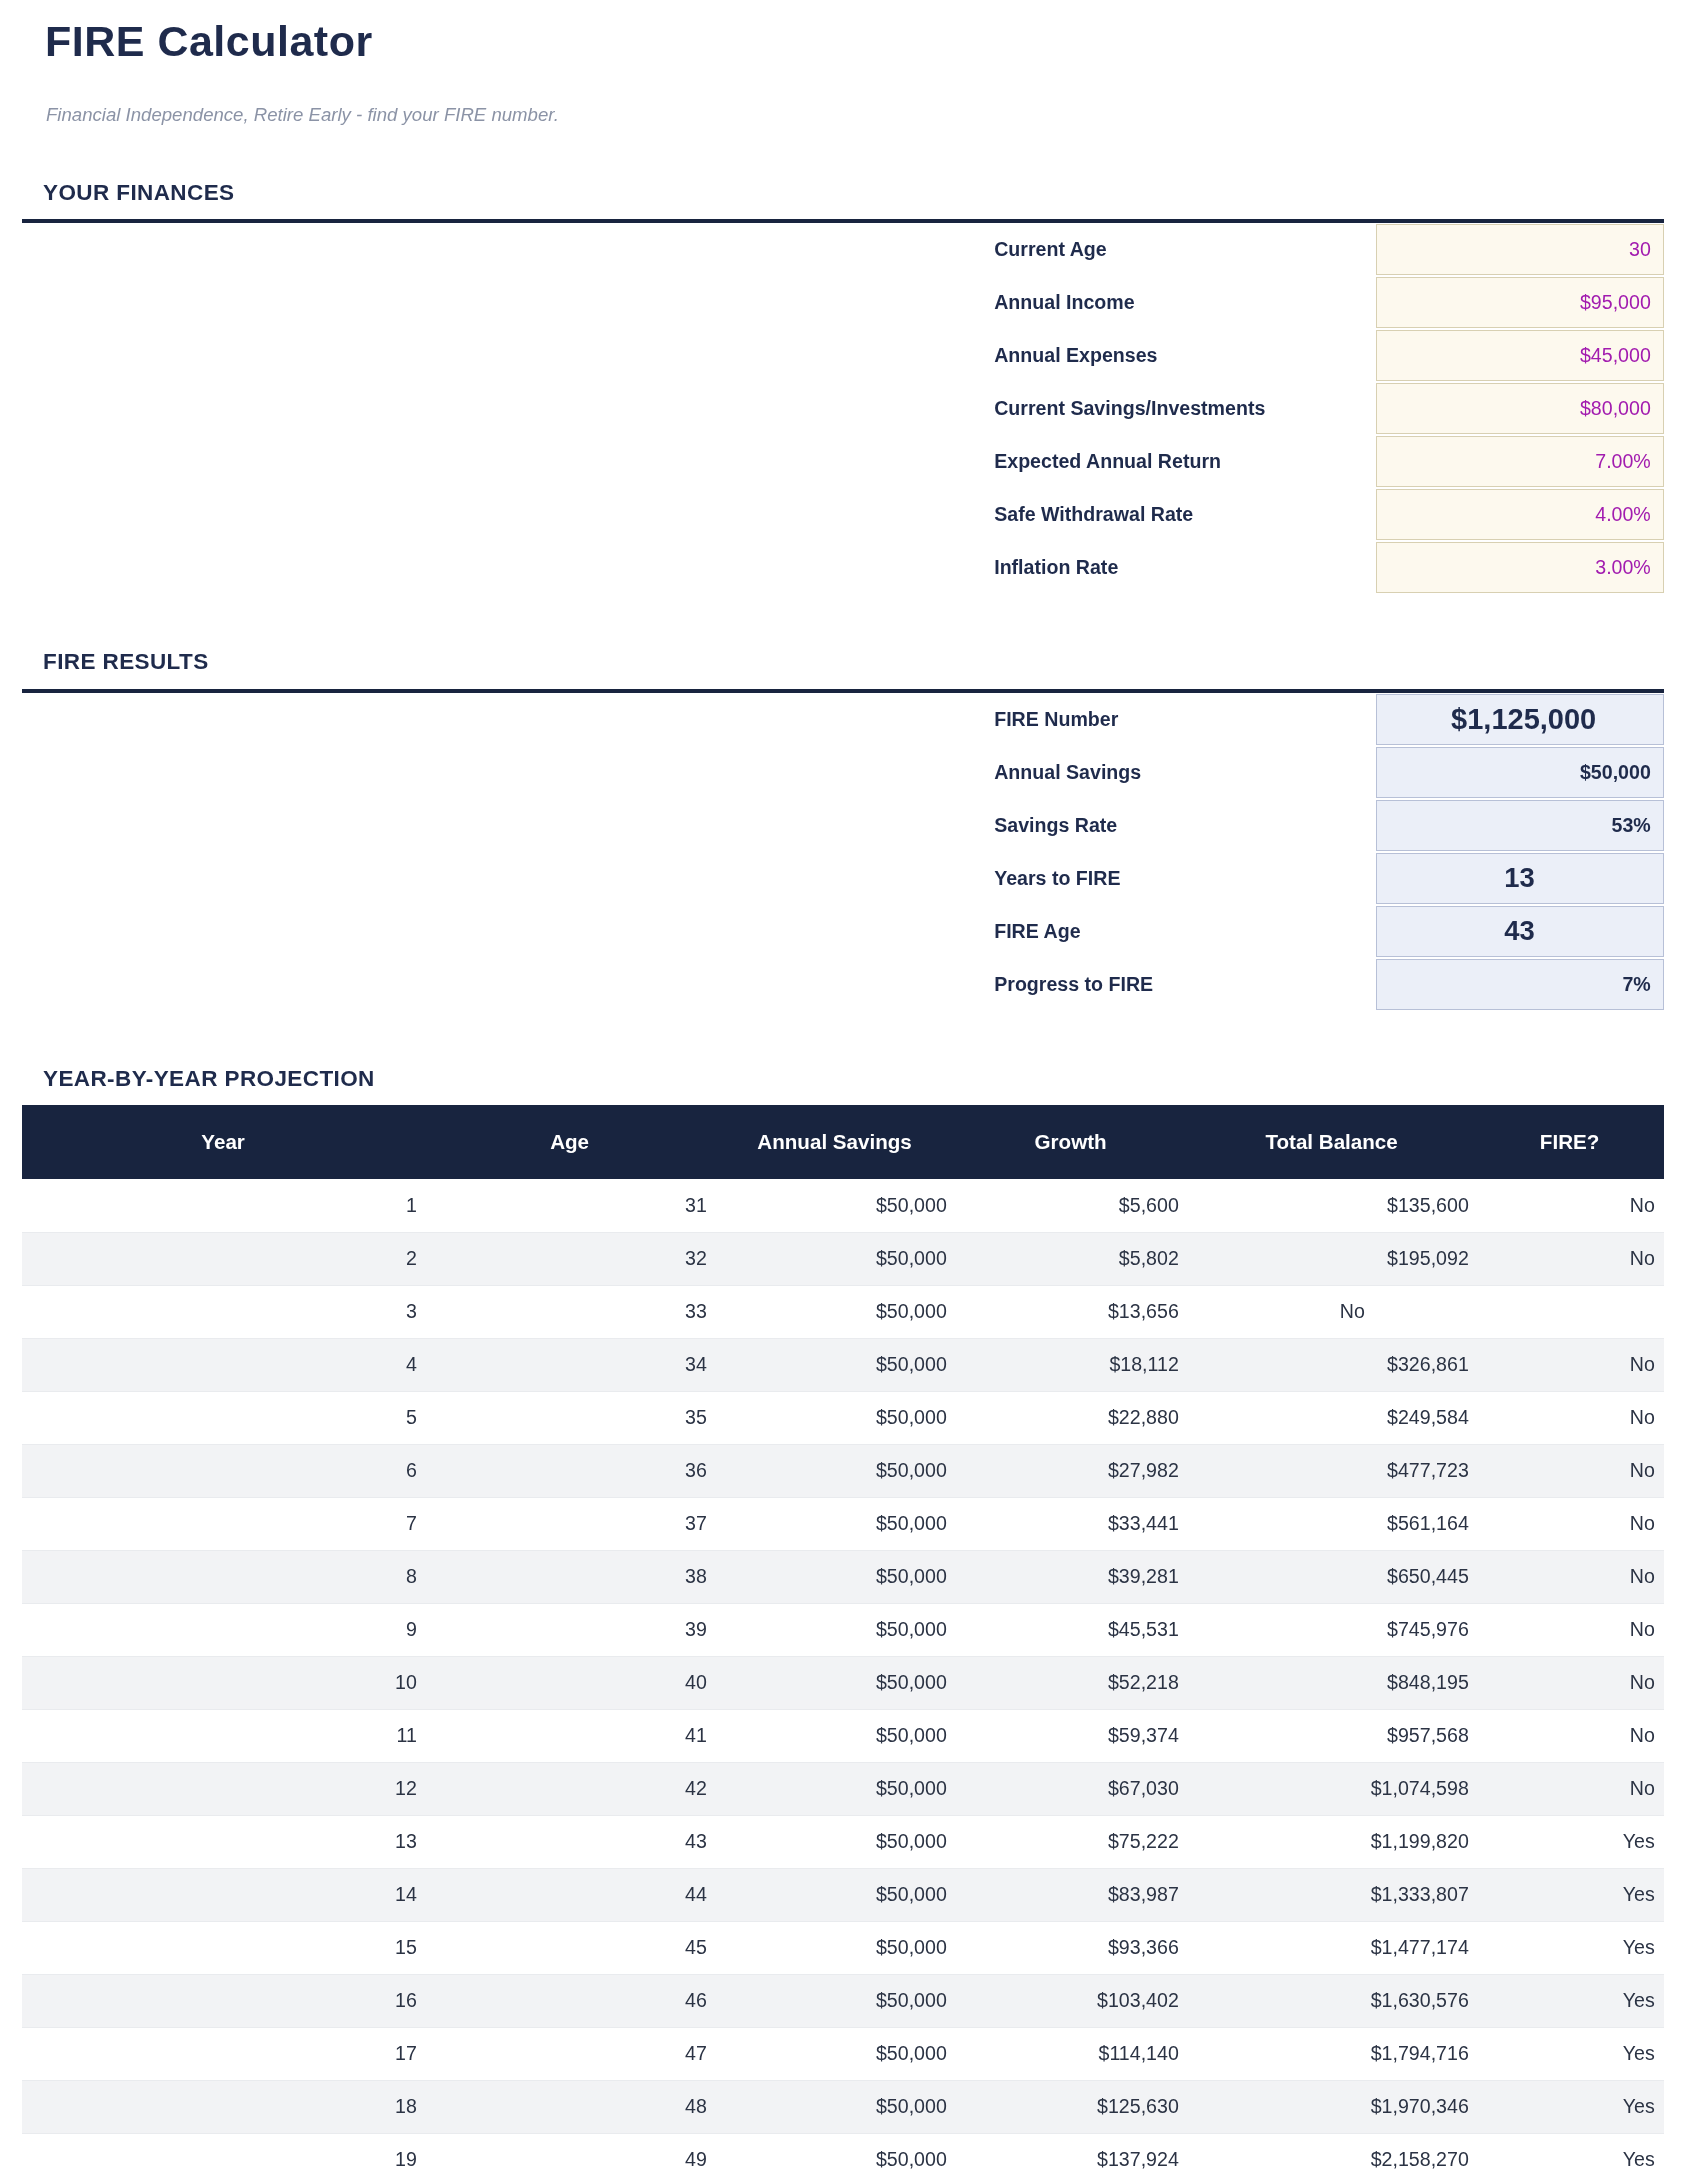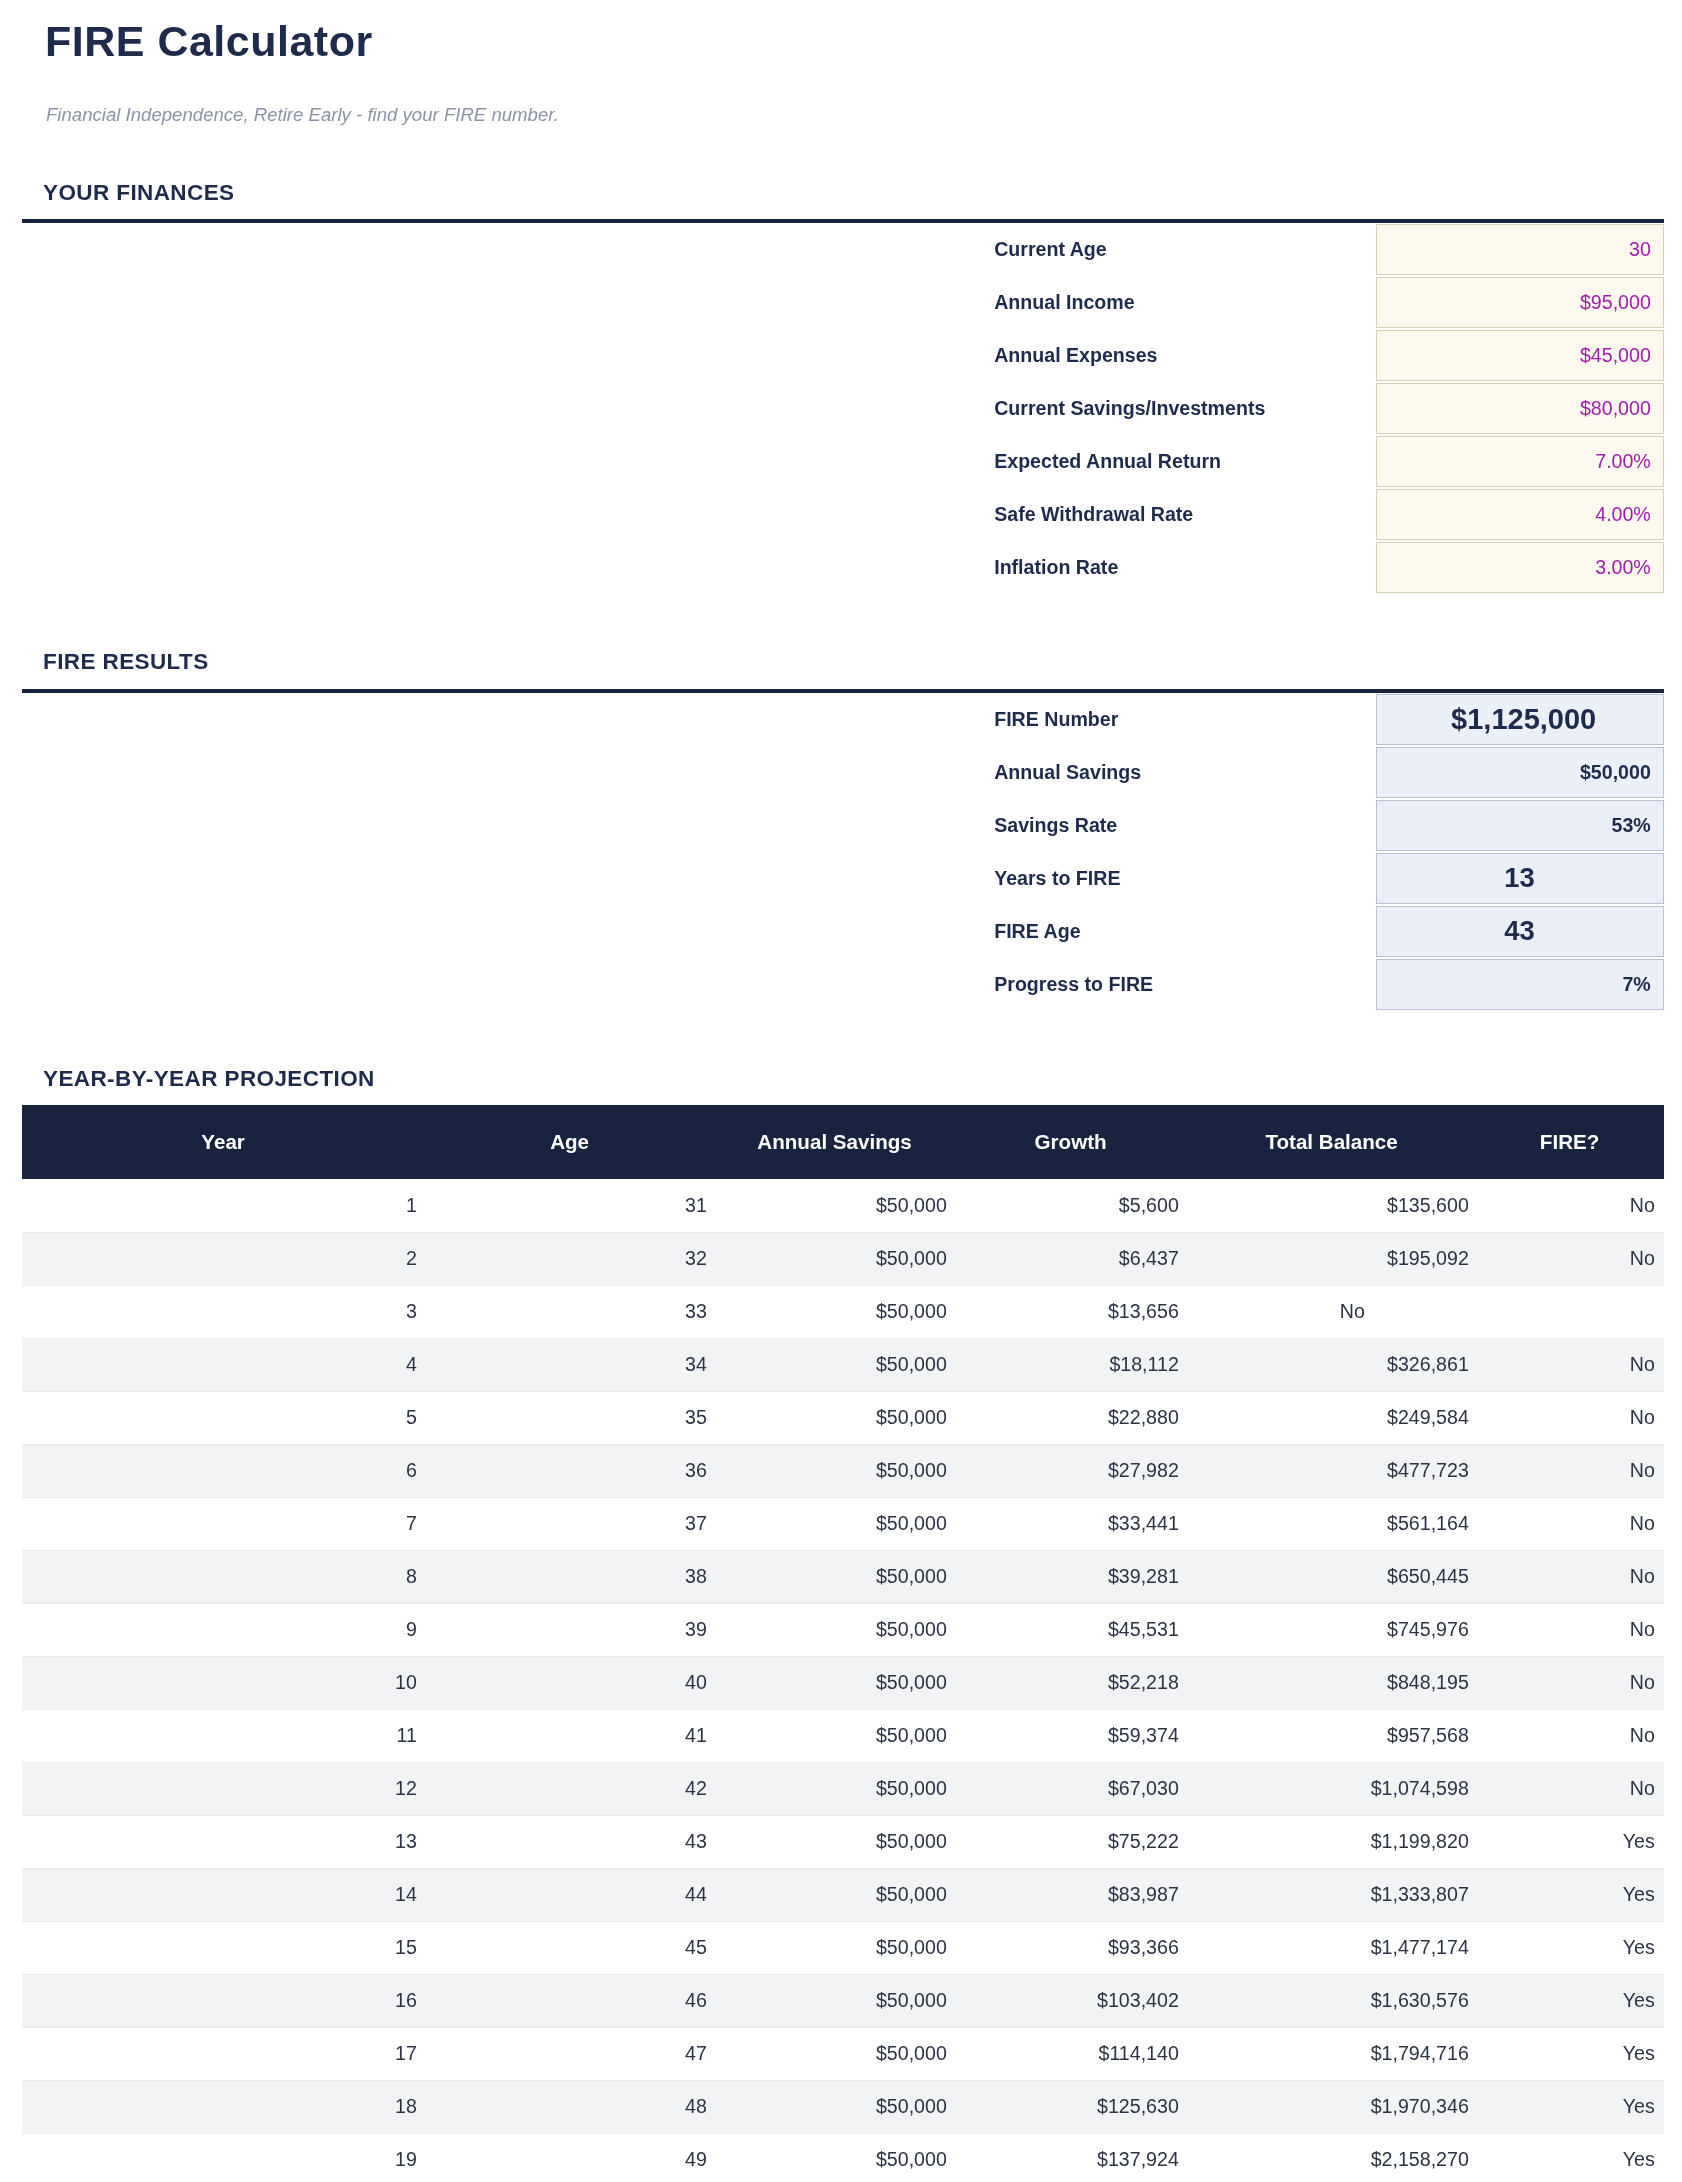--- a/index.html
+++ b/index.html
@@ -179,21 +179,21 @@
         <div class="cell c1">31</div>
         <div class="cell c2">$50,000</div>
         <div class="cell c3">$5,600</div>
         <div class="cell c4">$135,600</div>
         <div class="cell c5">No</div>
       </div>
       <div class="proj-row alt">
         <div class="cell c0">2</div>
         <div class="cell c1">32</div>
         <div class="cell c2">$50,000</div>
-        <div class="cell c3">$6,437</div>
+        <div class="cell c3">$5,802</div>
         <div class="cell c4">$195,092</div>
         <div class="cell c5">No</div>
       </div>
       <div class="proj-row">
         <div class="cell c0">3</div>
         <div class="cell c1">33</div>
         <div class="cell c2">$50,000</div>
         <div class="cell c3">$13,656</div>
         <div class="cell c5">No</div>
       </div>

